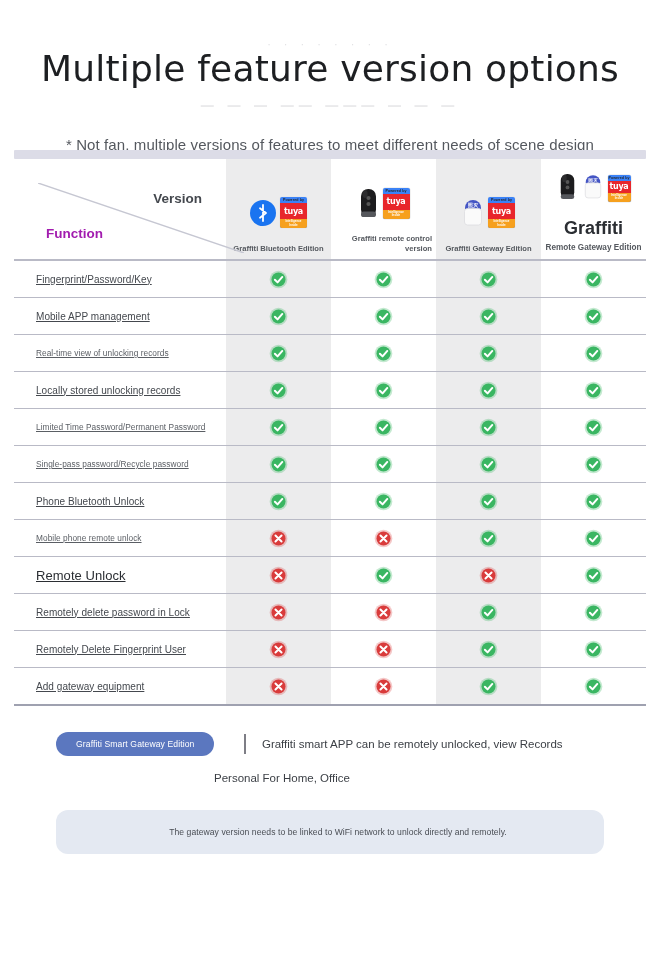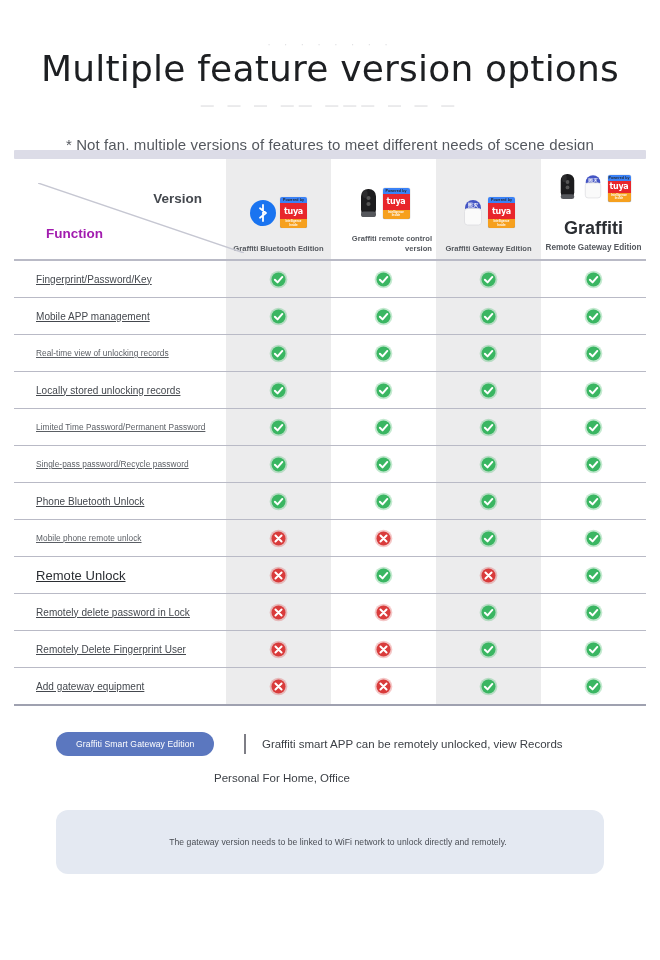--- a/index.html
+++ b/index.html
@@ -94,21 +94,21 @@
   
   .footer{margin:26px 14px 0;}
   .frow1{display:flex;align-items:center;gap:0;}
   .pill{background:#5b77bf;color:#fff;font-size:8.6px;border-radius:40px;
         padding:7px 20px;white-space:nowrap;letter-spacing:.1px;
         margin-left:42px;}
   .vbar{width:1.5px;height:20px;background:#7e7e86;margin:0 16px 0 30px;}
   .ftext{font-size:11.5px;color:#3b3f45;}
   .fsecond{font-size:11.5px;color:#3b3f45;margin:16px 0 0 200px;}
   .notebox{margin:26px 42px 12px;background:#e4e9f2;border-radius:12px;
-           height:64px;display:flex;align-items:center;justify-content:center;padding-left:16px;}
+           height:44px;display:flex;align-items:center;justify-content:center;padding-left:16px;}
   .notetext{font-size:8.6px;color:#4a4e55;letter-spacing:.05px;}
 </style>
 </head>
 <body>
 
 <div class="titlewrap">
   <div class="ghost-top">· · ·  ·  ·   ·    ·  ·</div>
   <div class="maintitle">Multiple feature version options</div>
   <div class="ghost-bot">▬  ▬  ▬ ▬▬ ▬▬▬ ▬  ▬   ▬</div>
   <div class="subtitle">* Not fan, multiple versions of features to meet different needs of scene design</div>

